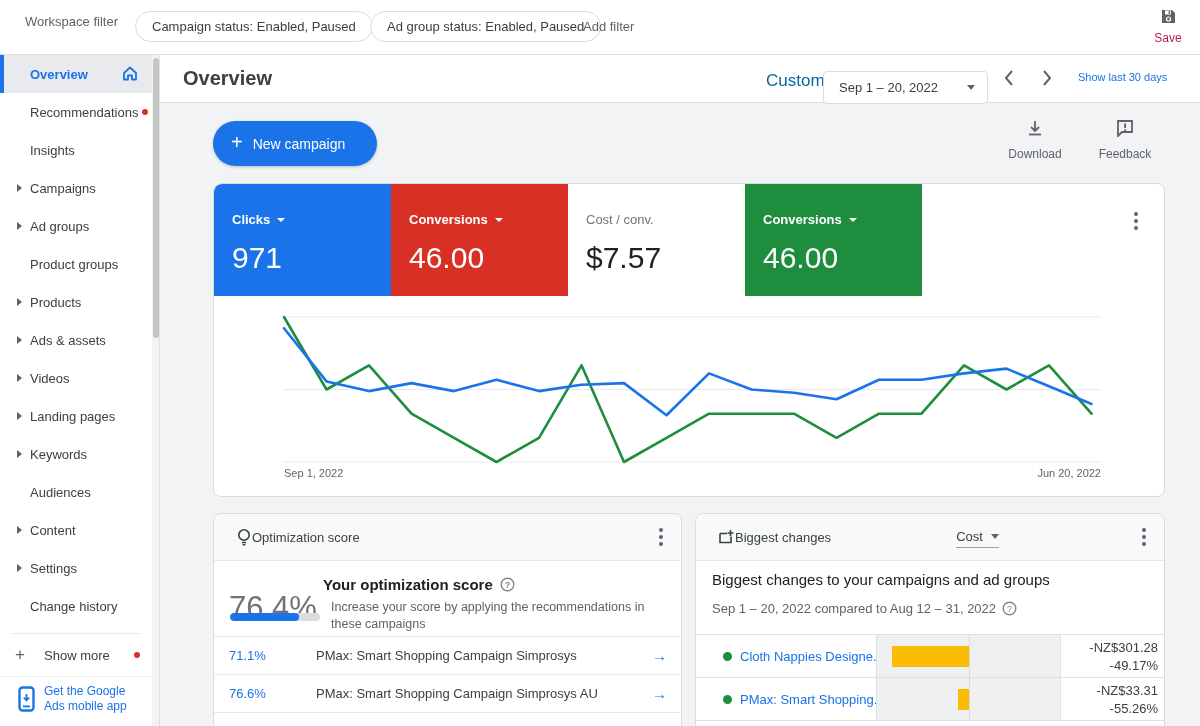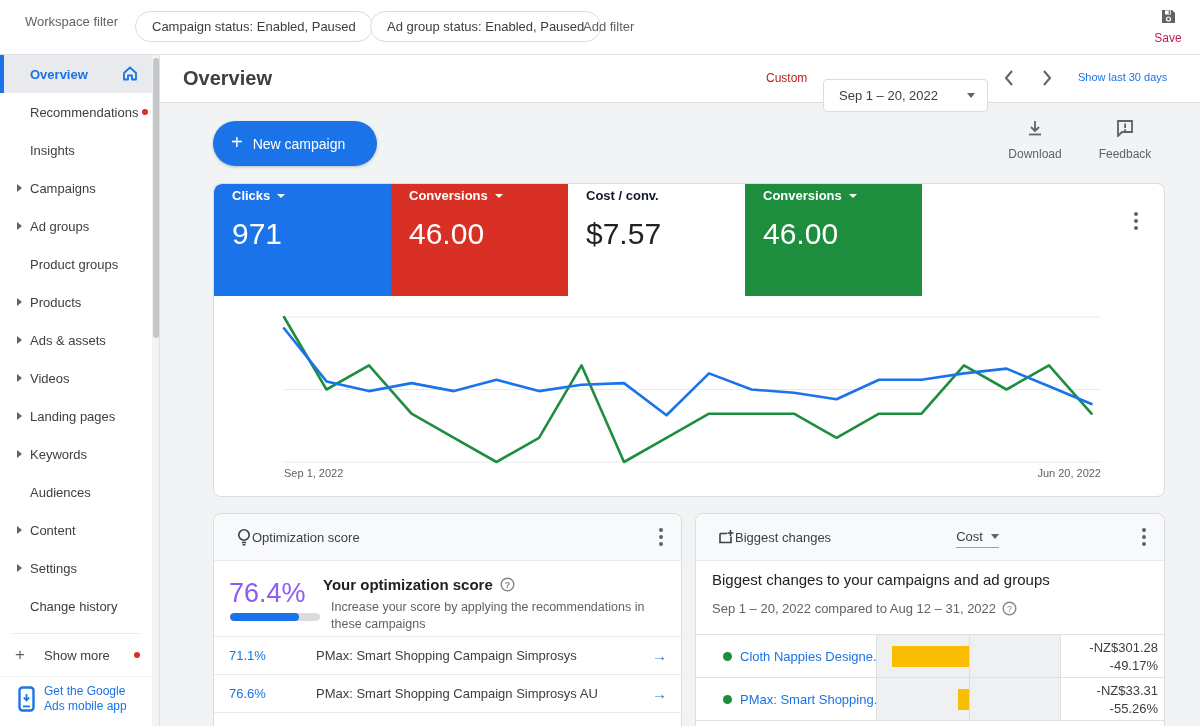--- a/index.html
+++ b/index.html
@@ -30,59 +30,59 @@
   #show-more .plus { position:absolute; left:15px; font-size:17px; color:#5f6368; }
   #show-more .lbl { margin-left:44px; }
   #show-more .red-dot { position:absolute; right:12px; top:18px; }
   #mobile-app { position:relative; height:44px; display:flex; align-items:center; border-top:1px solid #f1f3f4; }
   #mobile-app .txt { margin-left:44px; font-size:12px; color:#1a73e8; line-height:15px; }
   #mobile-app svg { position:absolute; left:18px; top:9px; }
 
   
   #mainheader { position:absolute; left:160px; top:55px; width:1040px; height:48px; background:#fff; border-bottom:1px solid #dadce0; z-index:4; }
   #page-title { position:absolute; left:23px; top:12px; font-size:20px; color:#3c4043; }
-  .custom-lbl { position:absolute; left:606px; top:16px; font-size:12px; color:#b91c1c; }
-  #date-box { position:absolute; left:663px; top:24px; width:165px; height:33px; border:1px solid #dadce0; border-radius:4px; background:#fff; display:flex; align-items:center; font-size:13px; font-weight:500; color:#3c4043; padding-left:15px; }
+  .custom-lbl { position:absolute; left:606px; top:16px; font-size:17px; color:#0369a1; }
+  #date-box { position:absolute; left:663px; top:16px; width:165px; height:33px; border:1px solid #dadce0; border-radius:4px; background:#fff; display:flex; align-items:center; font-size:13px; font-weight:500; color:#3c4043; padding-left:15px; }
   .dd-caret { width:0; height:0; border-top:5px solid #5f6368; border-left:4px solid transparent; border-right:4px solid transparent; margin-left:auto; margin-right:12px; }
   .chev { position:absolute; top:14px; cursor:pointer; }
   #show-last { position:absolute; left:918px; top:16px; font-size:11px; font-weight:500; color:#1a73e8; cursor:pointer; }
 
   
   #content { position:absolute; left:160px; top:103px; width:1040px; height:623px; background:#f1f3f4; }
   .card { position:absolute; background:#fff; border:1px solid #dadce0; border-radius:8px; }
 
   #new-campaign { position:absolute; left:53px; top:18px; width:164px; height:45px; border-radius:23px; background:#1a73e8; color:#fff; border:none; font-size:14px; font-weight:500; display:flex; align-items:center; cursor:pointer; box-shadow:0 1px 3px rgba(60,64,67,.3); font-family:inherit; }
   #new-campaign .plus { font-size:20px; font-weight:400; margin:0 10px 2px 18px; }
   .icon-btn { position:absolute; top:16px; width:70px; text-align:center; color:#5f6368; cursor:pointer; }
   .icon-btn .lbl { display:block; font-size:12px; margin-top:6px; }
 
   
   #chart-card { left:53px; top:80px; width:952px; height:314px; overflow:hidden; }
   #metric-strip { display:flex; height:112px; }
-  .mcard { width:177px; height:112px; padding:4px 0 0 18px; cursor:pointer; }
+  .mcard { width:177px; height:112px; padding:28px 0 0 18px; cursor:pointer; }
   .mcard .mlabel { font-size:13px; font-weight:bold; display:flex; align-items:center; }
   .mcard .mvalue { font-size:30px; margin-top:14px; font-weight:400; }
   .mcard.c0 { background:#1a73e8; color:#fff; border-top-left-radius:8px; }
   .mcard.c1 { background:#d93025; color:#fff; }
-  .mcard.c2 { background:#fff; } .mcard.c2 .mlabel { color:#0f172a; font-weight:700; } .mcard.c2 .mvalue { color:#202124; }
+  .mcard.c2 { background:#fff; } .mcard.c2 .mlabel { color:#737373; font-weight:400; } .mcard.c2 .mvalue { color:#202124; }
   .mcard.c3 { background:#1e8e3e; color:#fff; }
   .mcaret { width:0; height:0; border-top:4px solid currentColor; border-left:4px solid transparent; border-right:4px solid transparent; margin-left:7px; }
   .kebab { display:inline-flex; flex-direction:column; gap:3px; cursor:pointer; padding:4px; }
   .kebab i { width:4px; height:4px; border-radius:50%; background:#5f6368; }
   #strip-kebab { position:absolute; right:22px; top:24px; }
 
   #overview-chart { position:absolute; left:0; top:112px; }
   .axis-lbl { position:absolute; font-size:11px; color:#5f6368; }
 
   
   #opt-card { left:53px; top:410px; width:469px; height:300px; overflow:hidden; }
   .card-head { height:47px; background:#f8f9fa; border-bottom:1px solid #e8eaed; border-radius:8px 8px 0 0; display:flex; align-items:center; padding:0 14px 0 22px; font-size:13px; color:#3c4043; }
   .card-head .hlbl { }
   .card-head .kebab { margin-left:auto; }
-  #opt-score { position:absolute; left:15px; top:64px; font-size:27px; color:#8b5cf6; }
+  #opt-score { position:absolute; left:15px; top:76px; font-size:31px; color:#737373; }
   #opt-bar { position:absolute; left:16px; top:99px; width:90px; height:8px; border-radius:4px; background:#dadce0; overflow:hidden; }
   #opt-bar-fill { height:100%; background:#1a73e8; border-radius:4px; }
   #opt-heading { position:absolute; left:109px; top:62px; font-size:15px; font-weight:700; color:#202124; display:flex; align-items:center; gap:7px; }
   #opt-desc { position:absolute; left:117px; top:85px; width:340px; font-size:12.5px; color:#5f6368; line-height:17px; }
   #opt-rows { position:absolute; left:0; top:122px; width:469px; }
   .opt-row { height:38px; border-top:1px solid #e8eaed; display:flex; align-items:center; font-size:13px; }
   .opt-row .sc { width:102px; padding-left:15px; color:#1a73e8; font-weight:500; }
   .opt-row .nm { flex:1; color:#3c4043; }
   .opt-row .ar { padding-right:16px; color:#1a73e8; font-size:15px; cursor:pointer; }
 

